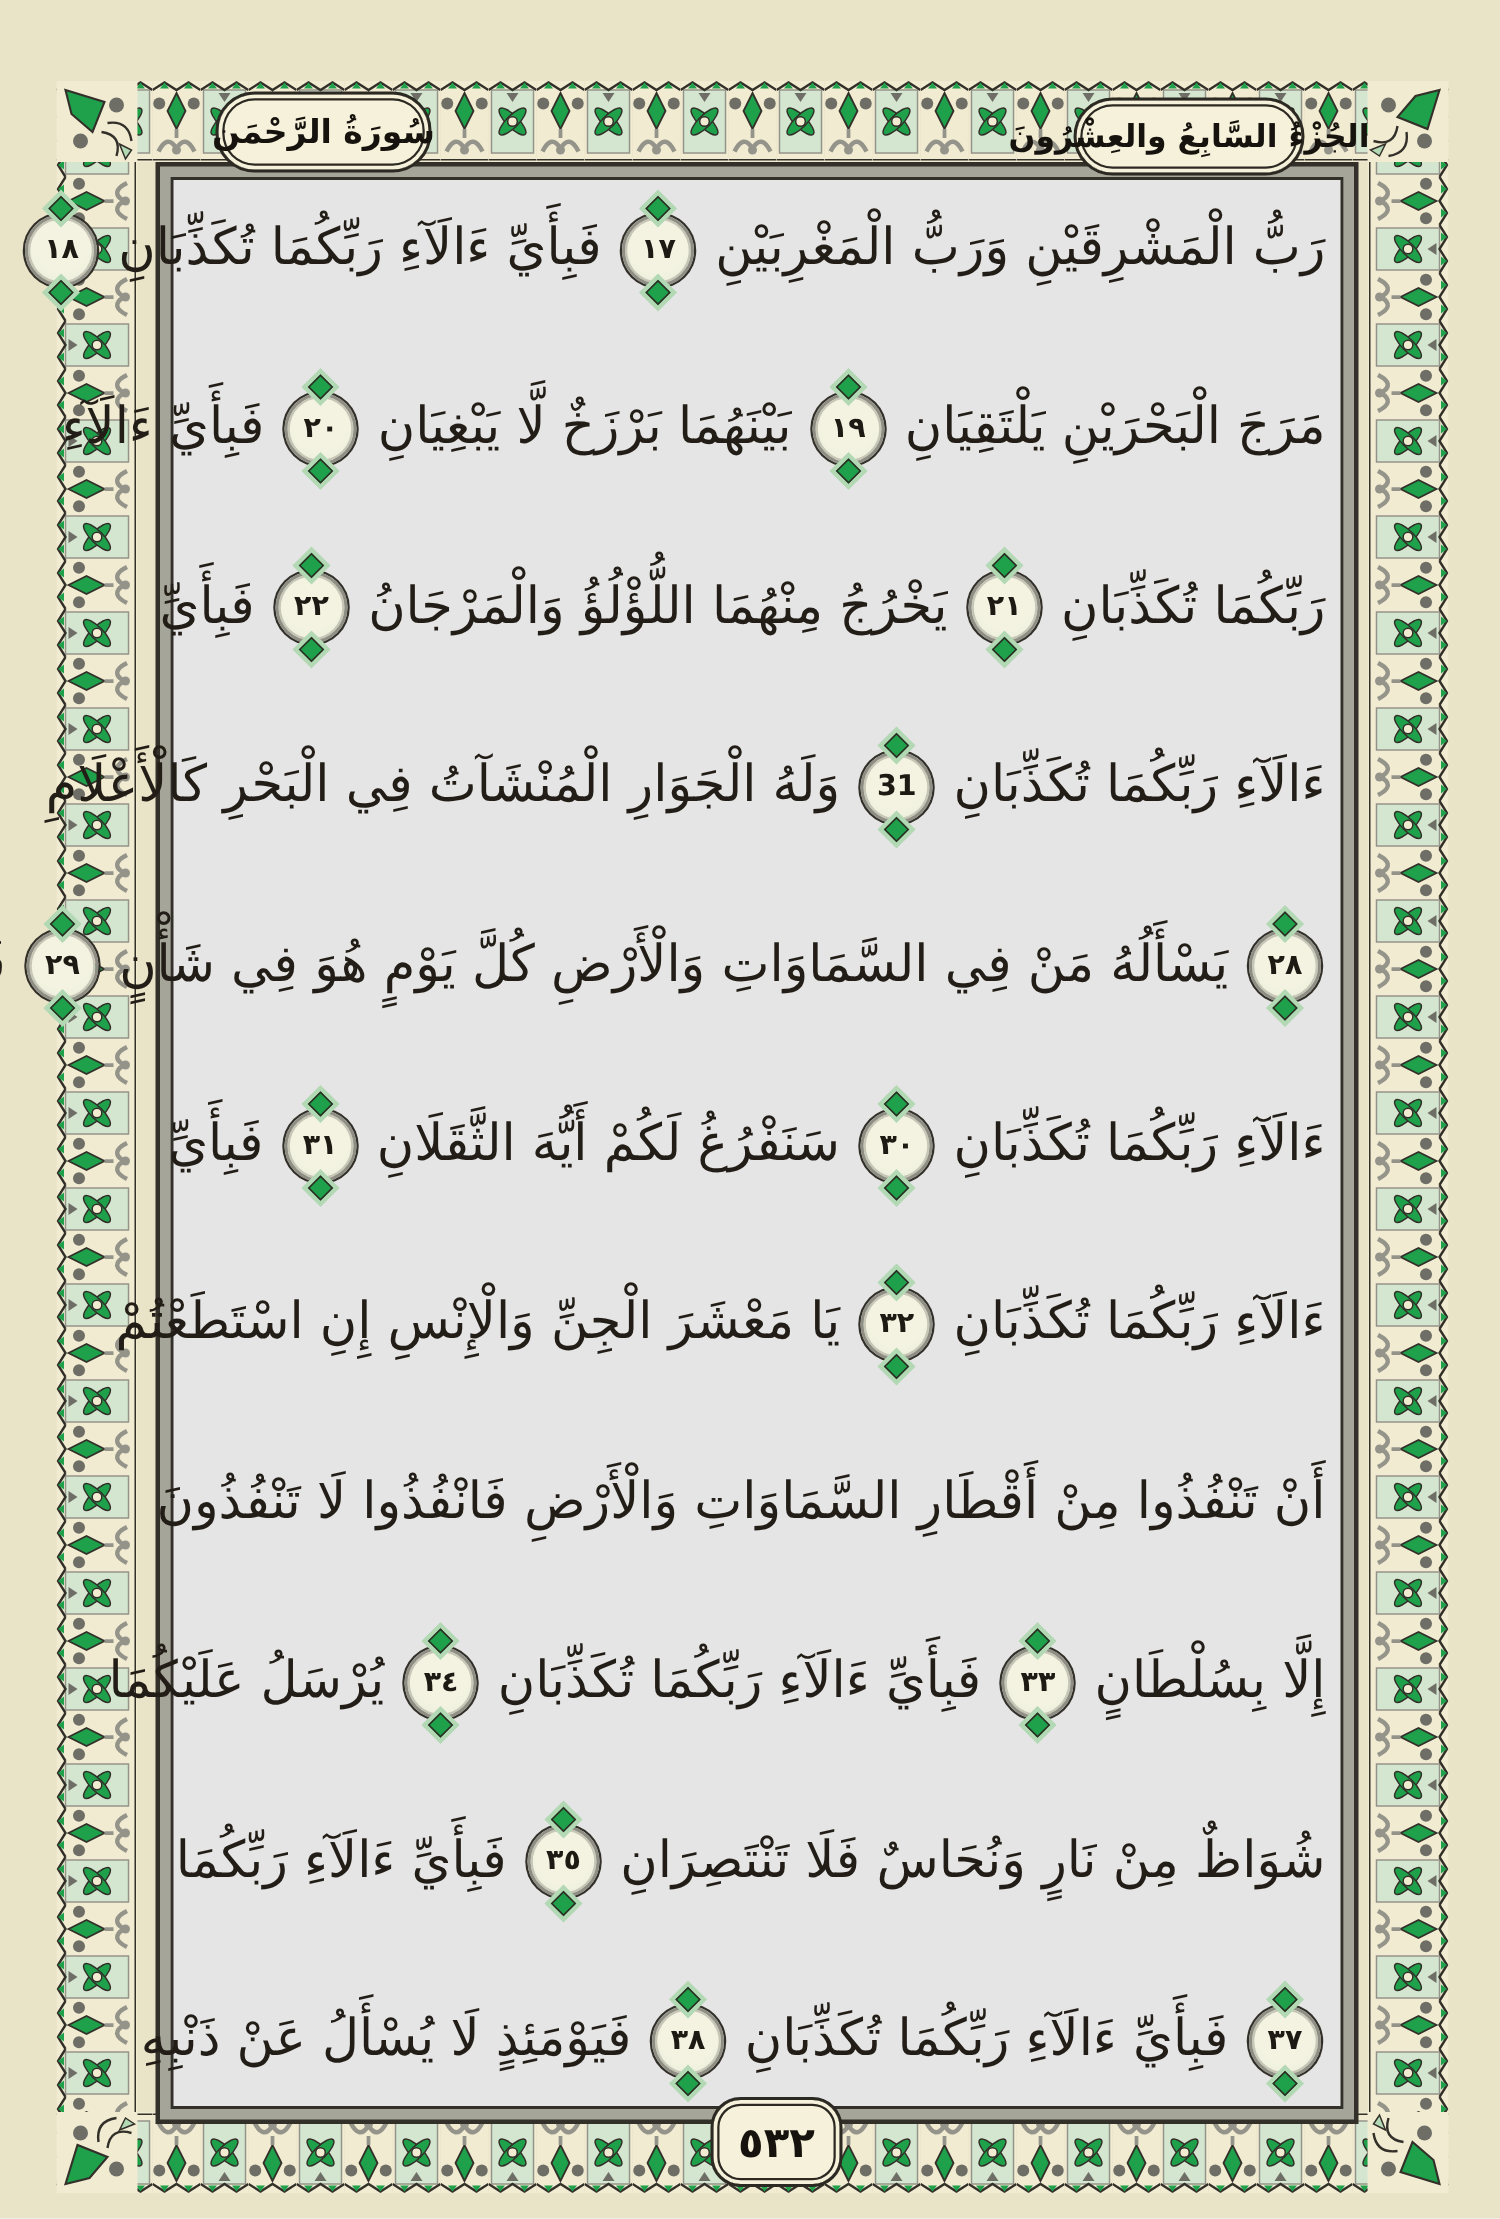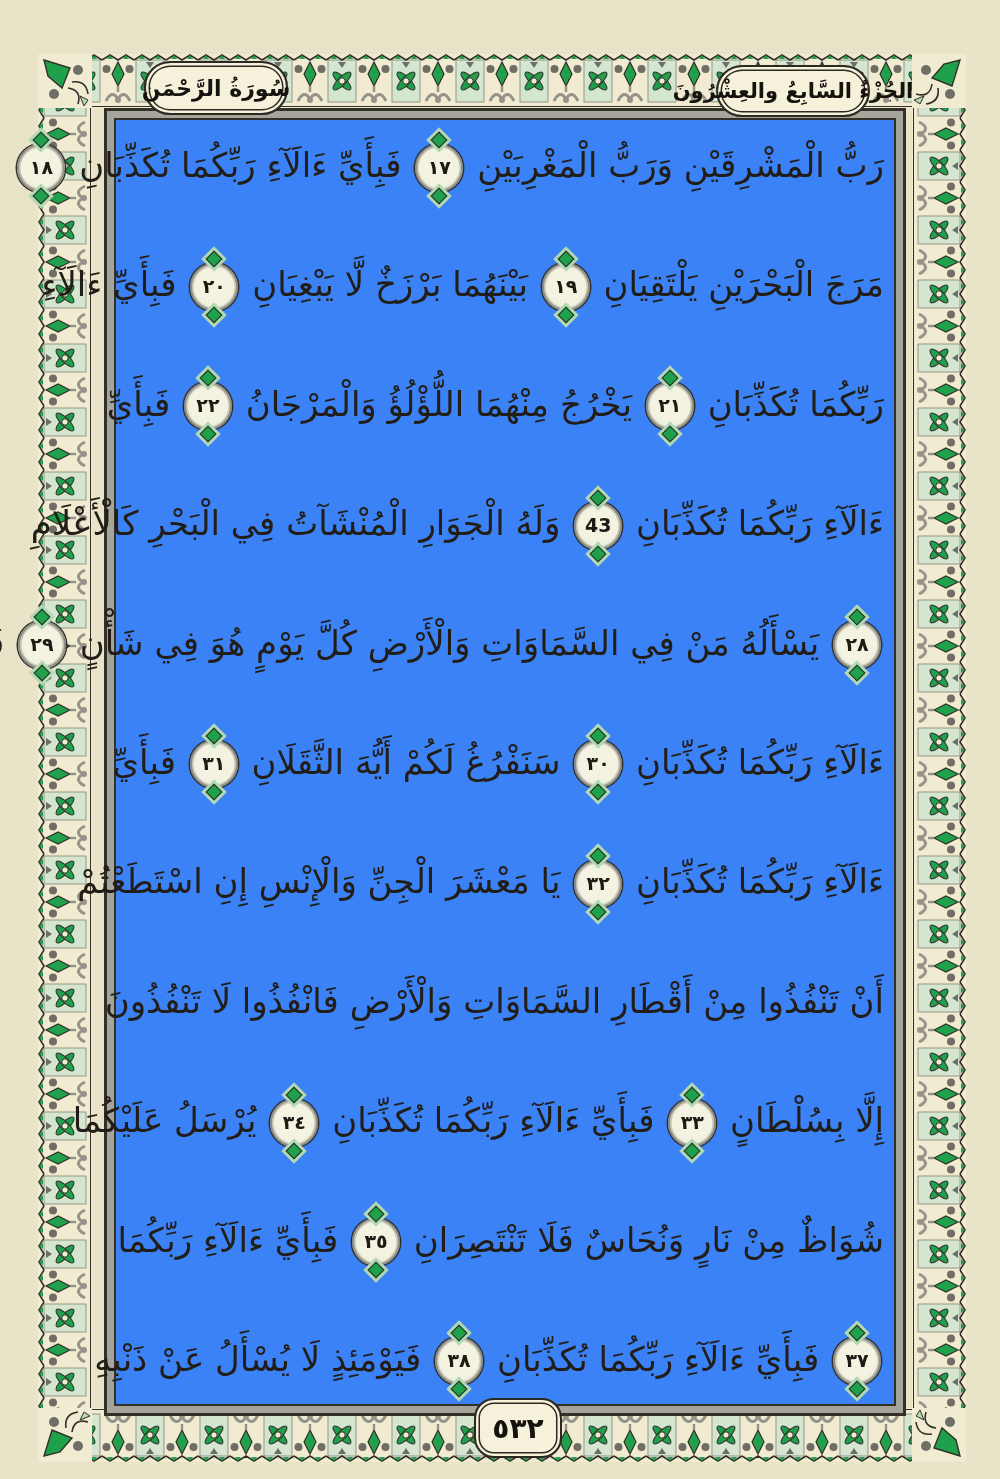--- a/index.html
+++ b/index.html
@@ -22,21 +22,21 @@
   .rotL svg{transform:rotate(-90deg);}
   .rotR svg{transform:rotate(90deg);}
   .corner{position:absolute; width:54px; height:54px; z-index:2;}
   .corner svg{display:block;}
   .corner-tr svg{transform:rotate(90deg);}
   .corner-br svg{transform:rotate(180deg);}
   .corner-bl svg{transform:rotate(270deg);}
   
   .frame{
     position:absolute; left:146px; top:118px; width:778px; height:1284px;
-    background:#3b82f6;
+    background:#e5e5e5;
     border:2px solid #33302a;
     box-shadow:0 0 0 7px #a6a59a, 0 0 0 10px #33302a;
     z-index:3;
   }
   
   .lines{
     position:absolute; inset:4px 10px; display:flex; flex-direction:column;
     justify-content:space-between;
   }
   .line{
@@ -2107,21 +2107,21 @@
   </div>
   <div class="cartouche cart-juz">
     <span>الجُزْءُ السَّابِعُ والعِشْرُونَ</span>
   </div>
 
   <div class="frame">
     <div class="lines" id="lines">
         <div class="line"><span class="vtext">رَبُّ الْمَشْرِقَيْنِ وَرَبُّ الْمَغْرِبَيْنِ</span> <span class="ayah">١٧</span> <span class="vtext">فَبِأَيِّ ءَالَآءِ رَبِّكُمَا تُكَذِّبَانِ</span> <span class="ayah">١٨</span> </div>
         <div class="line"><span class="vtext">مَرَجَ الْبَحْرَيْنِ يَلْتَقِيَانِ</span> <span class="ayah">١٩</span> <span class="vtext">بَيْنَهُمَا بَرْزَخٌ لَّا يَبْغِيَانِ</span> <span class="ayah">٢٠</span> <span class="vtext">فَبِأَيِّ ءَالَآءِ</span> </div>
         <div class="line"><span class="vtext">رَبِّكُمَا تُكَذِّبَانِ</span> <span class="ayah">٢١</span> <span class="vtext">يَخْرُجُ مِنْهُمَا اللُّؤْلُؤُ وَالْمَرْجَانُ</span> <span class="ayah">٢٢</span> <span class="vtext">فَبِأَيِّ</span> </div>
-        <div class="line"><span class="vtext">ءَالَآءِ رَبِّكُمَا تُكَذِّبَانِ</span> <span class="ayah">43</span> <span class="vtext">وَلَهُ الْجَوَارِ الْمُنْشَآتُ فِي الْبَحْرِ كَالْأَعْلَامِ</span> </div>
+        <div class="line"><span class="vtext">ءَالَآءِ رَبِّكُمَا تُكَذِّبَانِ</span> <span class="ayah">31</span> <span class="vtext">وَلَهُ الْجَوَارِ الْمُنْشَآتُ فِي الْبَحْرِ كَالْأَعْلَامِ</span> </div>
         <div class="line"><span class="ayah">٢٨</span> <span class="vtext">يَسْأَلُهُ مَنْ فِي السَّمَاوَاتِ وَالْأَرْضِ كُلَّ يَوْمٍ هُوَ فِي شَأْنٍ</span> <span class="ayah">٢٩</span> <span class="vtext">فَبِأَيِّ</span> </div>
         <div class="line"><span class="vtext">ءَالَآءِ رَبِّكُمَا تُكَذِّبَانِ</span> <span class="ayah">٣٠</span> <span class="vtext">سَنَفْرُغُ لَكُمْ أَيُّهَ الثَّقَلَانِ</span> <span class="ayah">٣١</span> <span class="vtext">فَبِأَيِّ</span> </div>
         <div class="line"><span class="vtext">ءَالَآءِ رَبِّكُمَا تُكَذِّبَانِ</span> <span class="ayah">٣٢</span> <span class="vtext">يَا مَعْشَرَ الْجِنِّ وَالْإِنْسِ إِنِ اسْتَطَعْتُمْ</span> </div>
         <div class="line"><span class="vtext">أَنْ تَنْفُذُوا مِنْ أَقْطَارِ السَّمَاوَاتِ وَالْأَرْضِ فَانْفُذُوا لَا تَنْفُذُونَ</span> </div>
         <div class="line"><span class="vtext">إِلَّا بِسُلْطَانٍ</span> <span class="ayah">٣٣</span> <span class="vtext">فَبِأَيِّ ءَالَآءِ رَبِّكُمَا تُكَذِّبَانِ</span> <span class="ayah">٣٤</span> <span class="vtext">يُرْسَلُ عَلَيْكُمَا</span> </div>
         <div class="line"><span class="vtext">شُوَاظٌ مِنْ نَارٍ وَنُحَاسٌ فَلَا تَنْتَصِرَانِ</span> <span class="ayah">٣٥</span> <span class="vtext">فَبِأَيِّ ءَالَآءِ رَبِّكُمَا</span> </div>
         <div class="line"><span class="ayah">٣٧</span> <span class="vtext">فَبِأَيِّ ءَالَآءِ رَبِّكُمَا تُكَذِّبَانِ</span> <span class="ayah">٣٨</span> <span class="vtext">فَيَوْمَئِذٍ لَا يُسْأَلُ عَنْ ذَنْبِهِ</span> </div>
       </div>
   </div>
 

